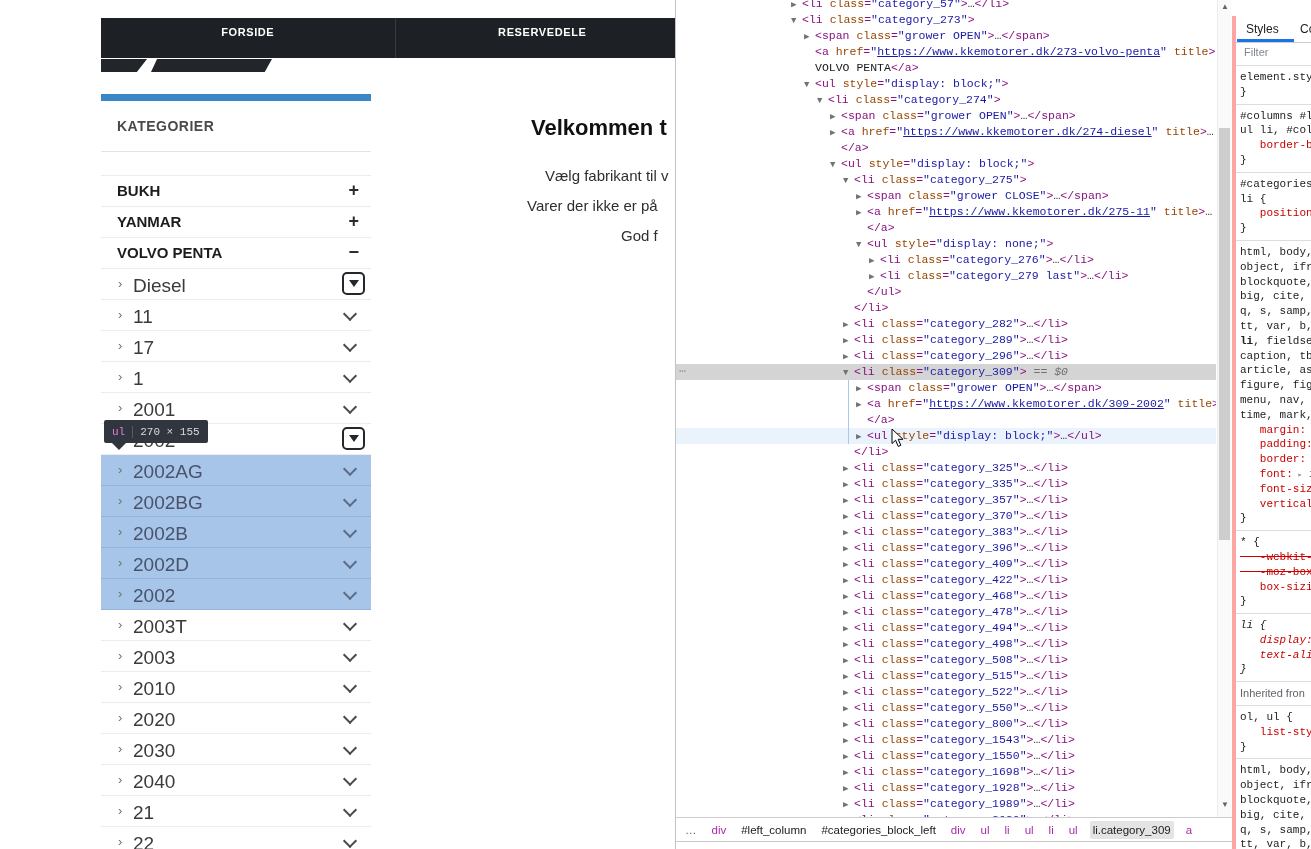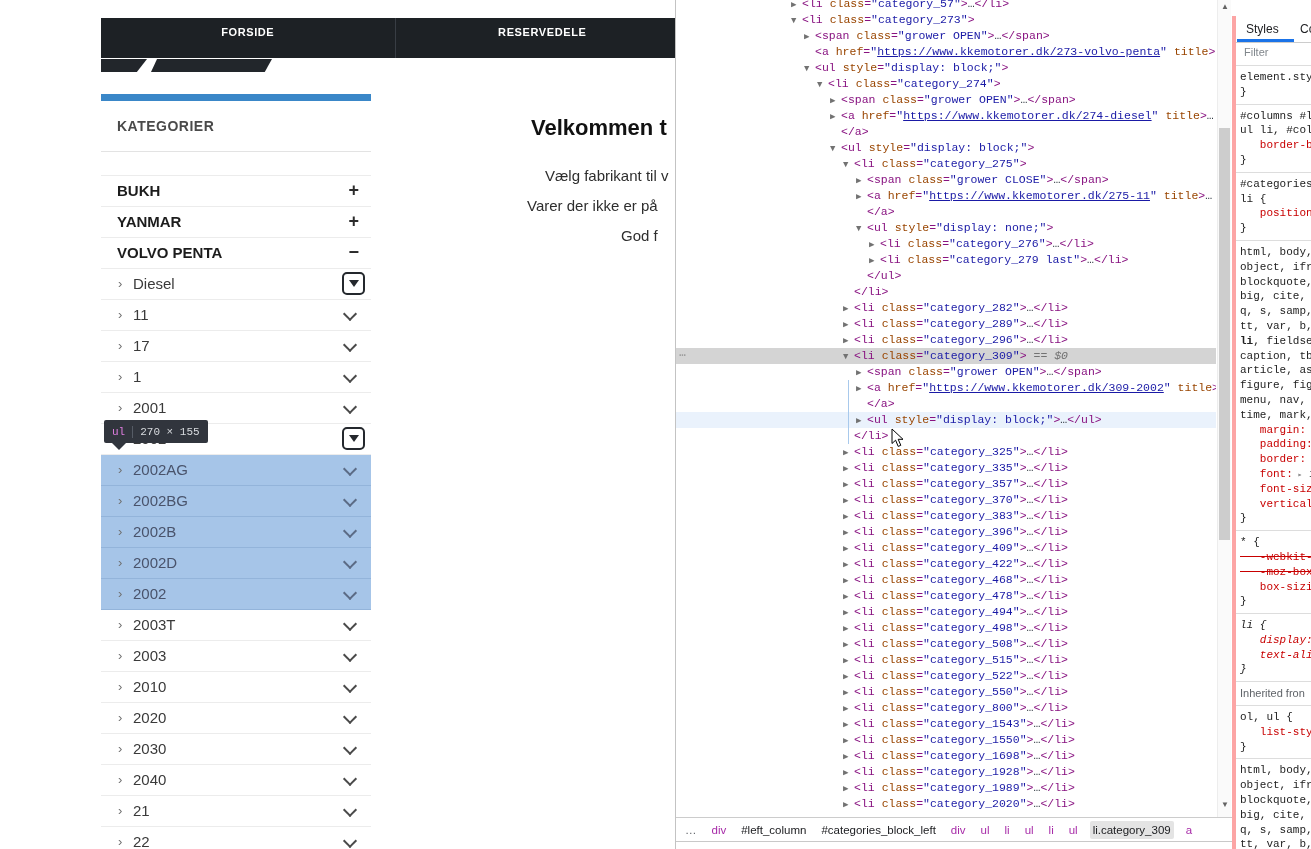--- a/index.html
+++ b/index.html
@@ -17,21 +17,21 @@
   .trapB{position:absolute;left:50px;top:0;width:121px;height:13px;background:#22262b;
          clip-path:polygon(5% 0,100% 0,94% 100%,0 100%);}
   
   #sidebar{position:absolute;left:101px;top:76px;width:270px;}
   #side-accent{height:7px;background:#3a87c8;}
   #side-head{height:50px;border-bottom:1px solid #e3e3e3;display:flex;align-items:center;}
   #side-head span{margin-left:16px;font-size:14px;font-weight:bold;letter-spacing:.5px;color:#4a4a4a;}
   #cat-rows{margin-top:23px;border-top:1px solid #ececec;}
   .cat-row{position:relative;height:30px;border-bottom:1px solid #ececec;background:#fff;}
   .cat-row.hl{background:#a6c5e8;border-bottom:1px solid #93b4da;}
-  .cat-label{position:absolute;left:32px;top:6px;font-size:15px;color:#3a3a3a;}
+  .cat-label{position:absolute;left:32px;top:6px;font-size:19px;color:#3a3a3a;}
   .cat-row.hl .cat-label{color:#49536b;}
   .brand .cat-label{left:16px;font-weight:bold;color:#1c1c1c;font-size:15px;}
   .cat-caret{position:absolute;left:17px;top:7px;font-size:13px;color:#6f6f6f;}
   .sign{position:absolute;right:12px;top:4px;font-size:18px;font-weight:bold;color:#2b2b2b;}
   .chev{position:absolute;right:16px;top:9px;width:8px;height:8px;
         border-right:2px solid #4a4a4a;border-bottom:2px solid #4a4a4a;transform:rotate(45deg);}
   .cat-row.hl .chev{border-color:#5b6b85;}
   .boxicon{position:absolute;right:6px;top:3px;width:19px;height:19px;border:2.5px solid #24282d;
            border-radius:5px;background:#fff;}
   .boxicon .tri{position:absolute;left:4.5px;top:6px;width:0;height:0;
@@ -252,20 +252,21 @@
       <span class="dims">270 × 155</span>
     </div>
   </div>
 
   <div id="devtools">
     <div id="tree">
         <div class="tl" style="padding-left: 115px;"><span class="tk-ar">▶</span><span class="tk-p">&lt;li</span><span class="tk-w"> </span><span class="tk-a">class</span><span class="tk-p">=</span><span class="tk-v">"</span><span class="tk-v">category_57</span><span class="tk-v">"</span><span class="tk-p">&gt;</span><span class="tk-e">…</span><span class="tk-p">&lt;/li&gt;</span></div>
         <div class="tl" style="padding-left: 115px;"><span class="tk-ar">▼</span><span class="tk-p">&lt;li</span><span class="tk-w"> </span><span class="tk-a">class</span><span class="tk-p">=</span><span class="tk-v">"</span><span class="tk-v">category_273</span><span class="tk-v">"</span><span class="tk-p">&gt;</span></div>
         <div class="tl" style="padding-left: 128px;"><span class="tk-ar">▶</span><span class="tk-p">&lt;span</span><span class="tk-w"> </span><span class="tk-a">class</span><span class="tk-p">=</span><span class="tk-v">"</span><span class="tk-v">grower OPEN</span><span class="tk-v">"</span><span class="tk-p">&gt;</span><span class="tk-e">…</span><span class="tk-p">&lt;/span&gt;</span></div>
         <div class="tl" style="padding-left: 128px;"><span class="tk-ar"> </span><span class="tk-p">&lt;a</span><span class="tk-w"> </span><span class="tk-a">href</span><span class="tk-p">=</span><span class="tk-v">"</span><span class="tk-l">https://www.kkemotorer.dk/273-volvo-penta</span><span class="tk-v">"</span><span class="tk-w"> </span><span class="tk-a">title</span><span class="tk-p">&gt;</span></div>
+        <div class="tl" style="padding-left: 128px;"><span class="tk-ar"> </span><span class="tk-w">VOLVO PENTA</span><span class="tk-p">&lt;/a&gt;</span></div>
         <div class="tl" style="padding-left: 128px;"><span class="tk-ar">▼</span><span class="tk-p">&lt;ul</span><span class="tk-w"> </span><span class="tk-a">style</span><span class="tk-p">=</span><span class="tk-v">"</span><span class="tk-v">display: block;</span><span class="tk-v">"</span><span class="tk-p">&gt;</span></div>
         <div class="tl" style="padding-left: 141px;"><span class="tk-ar">▼</span><span class="tk-p">&lt;li</span><span class="tk-w"> </span><span class="tk-a">class</span><span class="tk-p">=</span><span class="tk-v">"</span><span class="tk-v">category_274</span><span class="tk-v">"</span><span class="tk-p">&gt;</span></div>
         <div class="tl" style="padding-left: 154px;"><span class="tk-ar">▶</span><span class="tk-p">&lt;span</span><span class="tk-w"> </span><span class="tk-a">class</span><span class="tk-p">=</span><span class="tk-v">"</span><span class="tk-v">grower OPEN</span><span class="tk-v">"</span><span class="tk-p">&gt;</span><span class="tk-e">…</span><span class="tk-p">&lt;/span&gt;</span></div>
         <div class="tl" style="padding-left: 154px;"><span class="tk-ar">▶</span><span class="tk-p">&lt;a</span><span class="tk-w"> </span><span class="tk-a">href</span><span class="tk-p">=</span><span class="tk-v">"</span><span class="tk-l">https://www.kkemotorer.dk/274-diesel</span><span class="tk-v">"</span><span class="tk-w"> </span><span class="tk-a">title</span><span class="tk-p">&gt;</span><span class="tk-e">…</span></div>
         <div class="tl" style="padding-left: 154px;"><span class="tk-ar"> </span><span class="tk-p">&lt;/a&gt;</span></div>
         <div class="tl" style="padding-left: 154px;"><span class="tk-ar">▼</span><span class="tk-p">&lt;ul</span><span class="tk-w"> </span><span class="tk-a">style</span><span class="tk-p">=</span><span class="tk-v">"</span><span class="tk-v">display: block;</span><span class="tk-v">"</span><span class="tk-p">&gt;</span></div>
         <div class="tl" style="padding-left: 167px;"><span class="tk-ar">▼</span><span class="tk-p">&lt;li</span><span class="tk-w"> </span><span class="tk-a">class</span><span class="tk-p">=</span><span class="tk-v">"</span><span class="tk-v">category_275</span><span class="tk-v">"</span><span class="tk-p">&gt;</span></div>
         <div class="tl" style="padding-left: 180px;"><span class="tk-ar">▶</span><span class="tk-p">&lt;span</span><span class="tk-w"> </span><span class="tk-a">class</span><span class="tk-p">=</span><span class="tk-v">"</span><span class="tk-v">grower CLOSE</span><span class="tk-v">"</span><span class="tk-p">&gt;</span><span class="tk-e">…</span><span class="tk-p">&lt;/span&gt;</span></div>
         <div class="tl" style="padding-left: 180px;"><span class="tk-ar">▶</span><span class="tk-p">&lt;a</span><span class="tk-w"> </span><span class="tk-a">href</span><span class="tk-p">=</span><span class="tk-v">"</span><span class="tk-l">https://www.kkemotorer.dk/275-11</span><span class="tk-v">"</span><span class="tk-w"> </span><span class="tk-a">title</span><span class="tk-p">&gt;</span><span class="tk-e">…</span></div>
         <div class="tl" style="padding-left: 180px;"><span class="tk-ar"> </span><span class="tk-p">&lt;/a&gt;</span></div>

